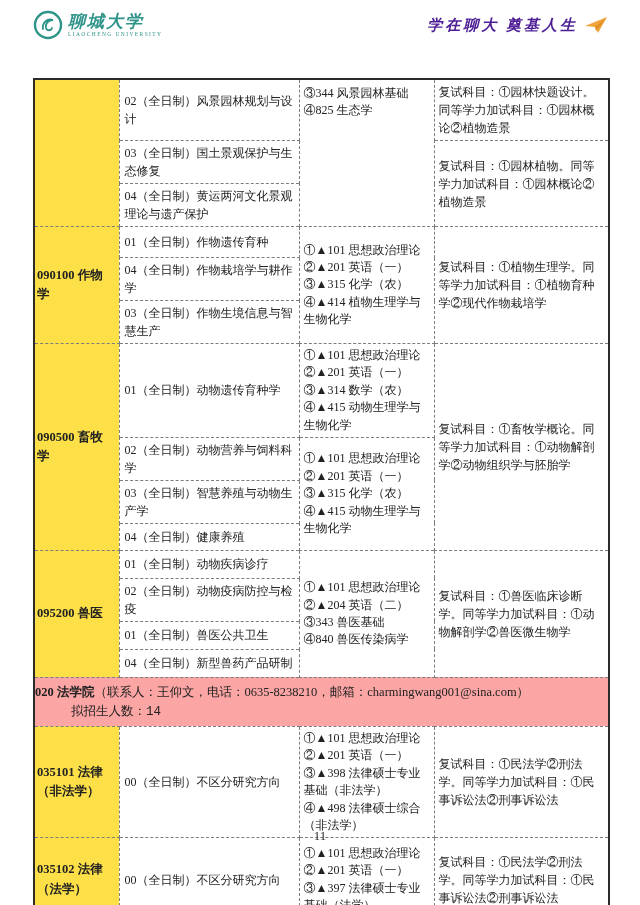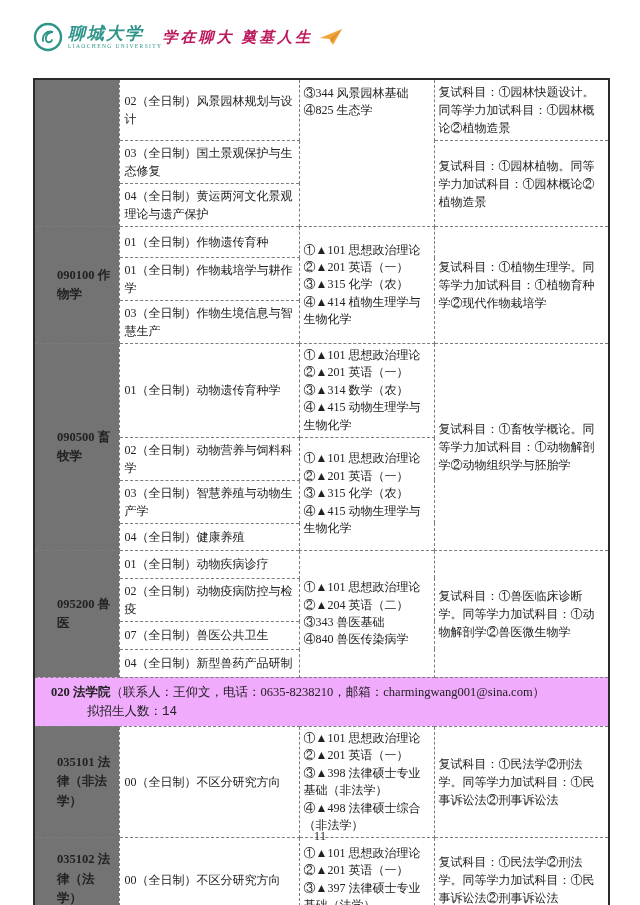--- a/index.html
+++ b/index.html
@@ -5,69 +5,69 @@
   html,body{margin:0;padding:0;}
   body{
     width:640px;height:905px;background:#ffffff;
     font-family:"Liberation Serif","DejaVu Serif",serif;
     color:#222;position:relative;overflow:hidden;
   }
   .page{width:640px;height:905px;position:relative;}
 
   
   .hdr{
-    position:absolute;top:16px;left:33px;right:32px;height:42px;
-    display:flex;justify-content:flex-start;align-items:center;
+    position:absolute;top:4px;left:33px;right:32px;height:42px;
+    display:flex;justify-content:space-between;align-items:center;
   }
   .logo{display:flex;align-items:center;gap:5px;}
   .logo-badge{width:30px;height:30px;flex:0 0 auto;}
   .logo-txt{display:flex;flex-direction:column;line-height:1;}
   .logo-cn{
     font-size:17px;font-weight:bold;font-style:italic;color:#2f948a;
     letter-spacing:2px;
   }
   .logo-en{font-size:5.5px;color:#2f948a;letter-spacing:1.4px;margin-top:2px;}
   .slogan{display:flex;align-items:center;gap:6px;}
   .slogan-text{
     font-size:15px;font-weight:bold;font-style:italic;
-    color:#be185d;letter-spacing:3px;
+    color:#4c1d95;letter-spacing:3px;
   }
   .plane{width:24px;height:20px;}
 
   
   table.tbl{
     position:absolute;top:78px;left:33px;
     width:575px;border-collapse:collapse;table-layout:fixed;
     border:2px solid #2b2b2b;
     font-size:12px;
   }
   td{
     border:1px dashed #7d7d7d;
     padding:3px 5px;vertical-align:middle;
     line-height:1.5;word-break:break-all;
   }
   td.prog{
-    background:#737373;font-weight:bold;font-size:12.5px;
-    line-height:1.55;padding-left:22px;
+    background:#fde047;font-weight:bold;font-size:12.5px;
+    line-height:1.55;padding-left:2px;
   }
   td.dir{text-align:left;}
   td.exam{line-height:1.45;padding-left:4px;padding-right:2px;}
   td.retest{line-height:1.5;padding-left:4px;padding-right:3px;margin-left:17px;}
   .pre{white-space:pre-line;}
   .vtop{vertical-align:top;padding-top:5px;}
 
   tr.rA1{height:51px;} tr.rA2{height:32px;} tr.rA3{height:35px;}
   tr.rB1{height:31px;} tr.rB2{height:26px;} tr.rB3{height:43px;}
   tr.rC1{height:78px;} tr.rC2{height:31px;} tr.rC3{height:42px;} tr.rC4{height:27px;}
   tr.rD{height:28px;}
   tr.rBand{height:40px;}
   tr.rE{height:101px;} tr.rF{height:84px;}
 
   td.band{
-    background:#f0abfc;padding:4px 16px;line-height:1.6;
+    background:#fca5a5;padding:4px 0;line-height:1.6;
     font-size:12.5px;vertical-align:middle;
   }
   .band .b{font-weight:bold;}
   .band-line2{padding-left:36px;font-family:Liberation Mono, monospace;}
 
   
   .pgnum{
     position:absolute;left:0;right:0;top:828px;
     text-align:center;font-size:13px;color:#333;
   }
@@ -124,21 +124,21 @@
       <tr class="rB1">
         <td class="prog" rowspan="3">090100 作物学</td>
         <td class="dir">01（全日制）作物遗传育种</td>
         <td class="exam pre" rowspan="3">①▲101 思想政治理论
 ②▲201 英语（一）
 ③▲315 化学（农）
 ④▲414 植物生理学与生物化学</td>
         <td class="retest" rowspan="3">复试科目：①植物生理学。同等学力加试科目：①植物育种学②现代作物栽培学</td>
       </tr>
       <tr class="rB2">
-        <td class="dir">01（全日制）作物栽培学与耕作学</td>
+        <td class="dir">04（全日制）作物栽培学与耕作学</td>
       </tr>
       <tr class="rB3">
         <td class="dir">03（全日制）作物生境信息与智慧生产</td>
       </tr>
 
       <tr class="rC1">
         <td class="prog" rowspan="4">090500 畜牧学</td>
         <td class="dir">01（全日制）动物遗传育种学</td>
         <td class="exam pre">①▲101 思想政治理论
 ②▲201 英语（一）
@@ -166,21 +166,21 @@
         <td class="exam pre" rowspan="4">①▲101 思想政治理论
 ②▲204 英语（二）
 ③343 兽医基础
 ④840 兽医传染病学</td>
         <td class="retest" rowspan="4">复试科目：①兽医临床诊断学。同等学力加试科目：①动物解剖学②兽医微生物学</td>
       </tr>
       <tr class="rD">
         <td class="dir">02（全日制）动物疫病防控与检疫</td>
       </tr>
       <tr class="rD">
-        <td class="dir">07（全日制）兽医公共卫生</td>
+        <td class="dir">01（全日制）兽医公共卫生</td>
       </tr>
       <tr class="rD">
         <td class="dir">04（全日制）新型兽药产品研制</td>
       </tr>
 
       <tr class="rBand">
         <td class="band" colspan="4">
           <div class="band-line1"><span class="b">020 法学院</span><span>（联系人：王仰文，电话：0635-8238210，邮箱：charmingwang001@sina.com）</span></div>
           <div class="band-line2">拟招生人数：14</div>
         </td>

